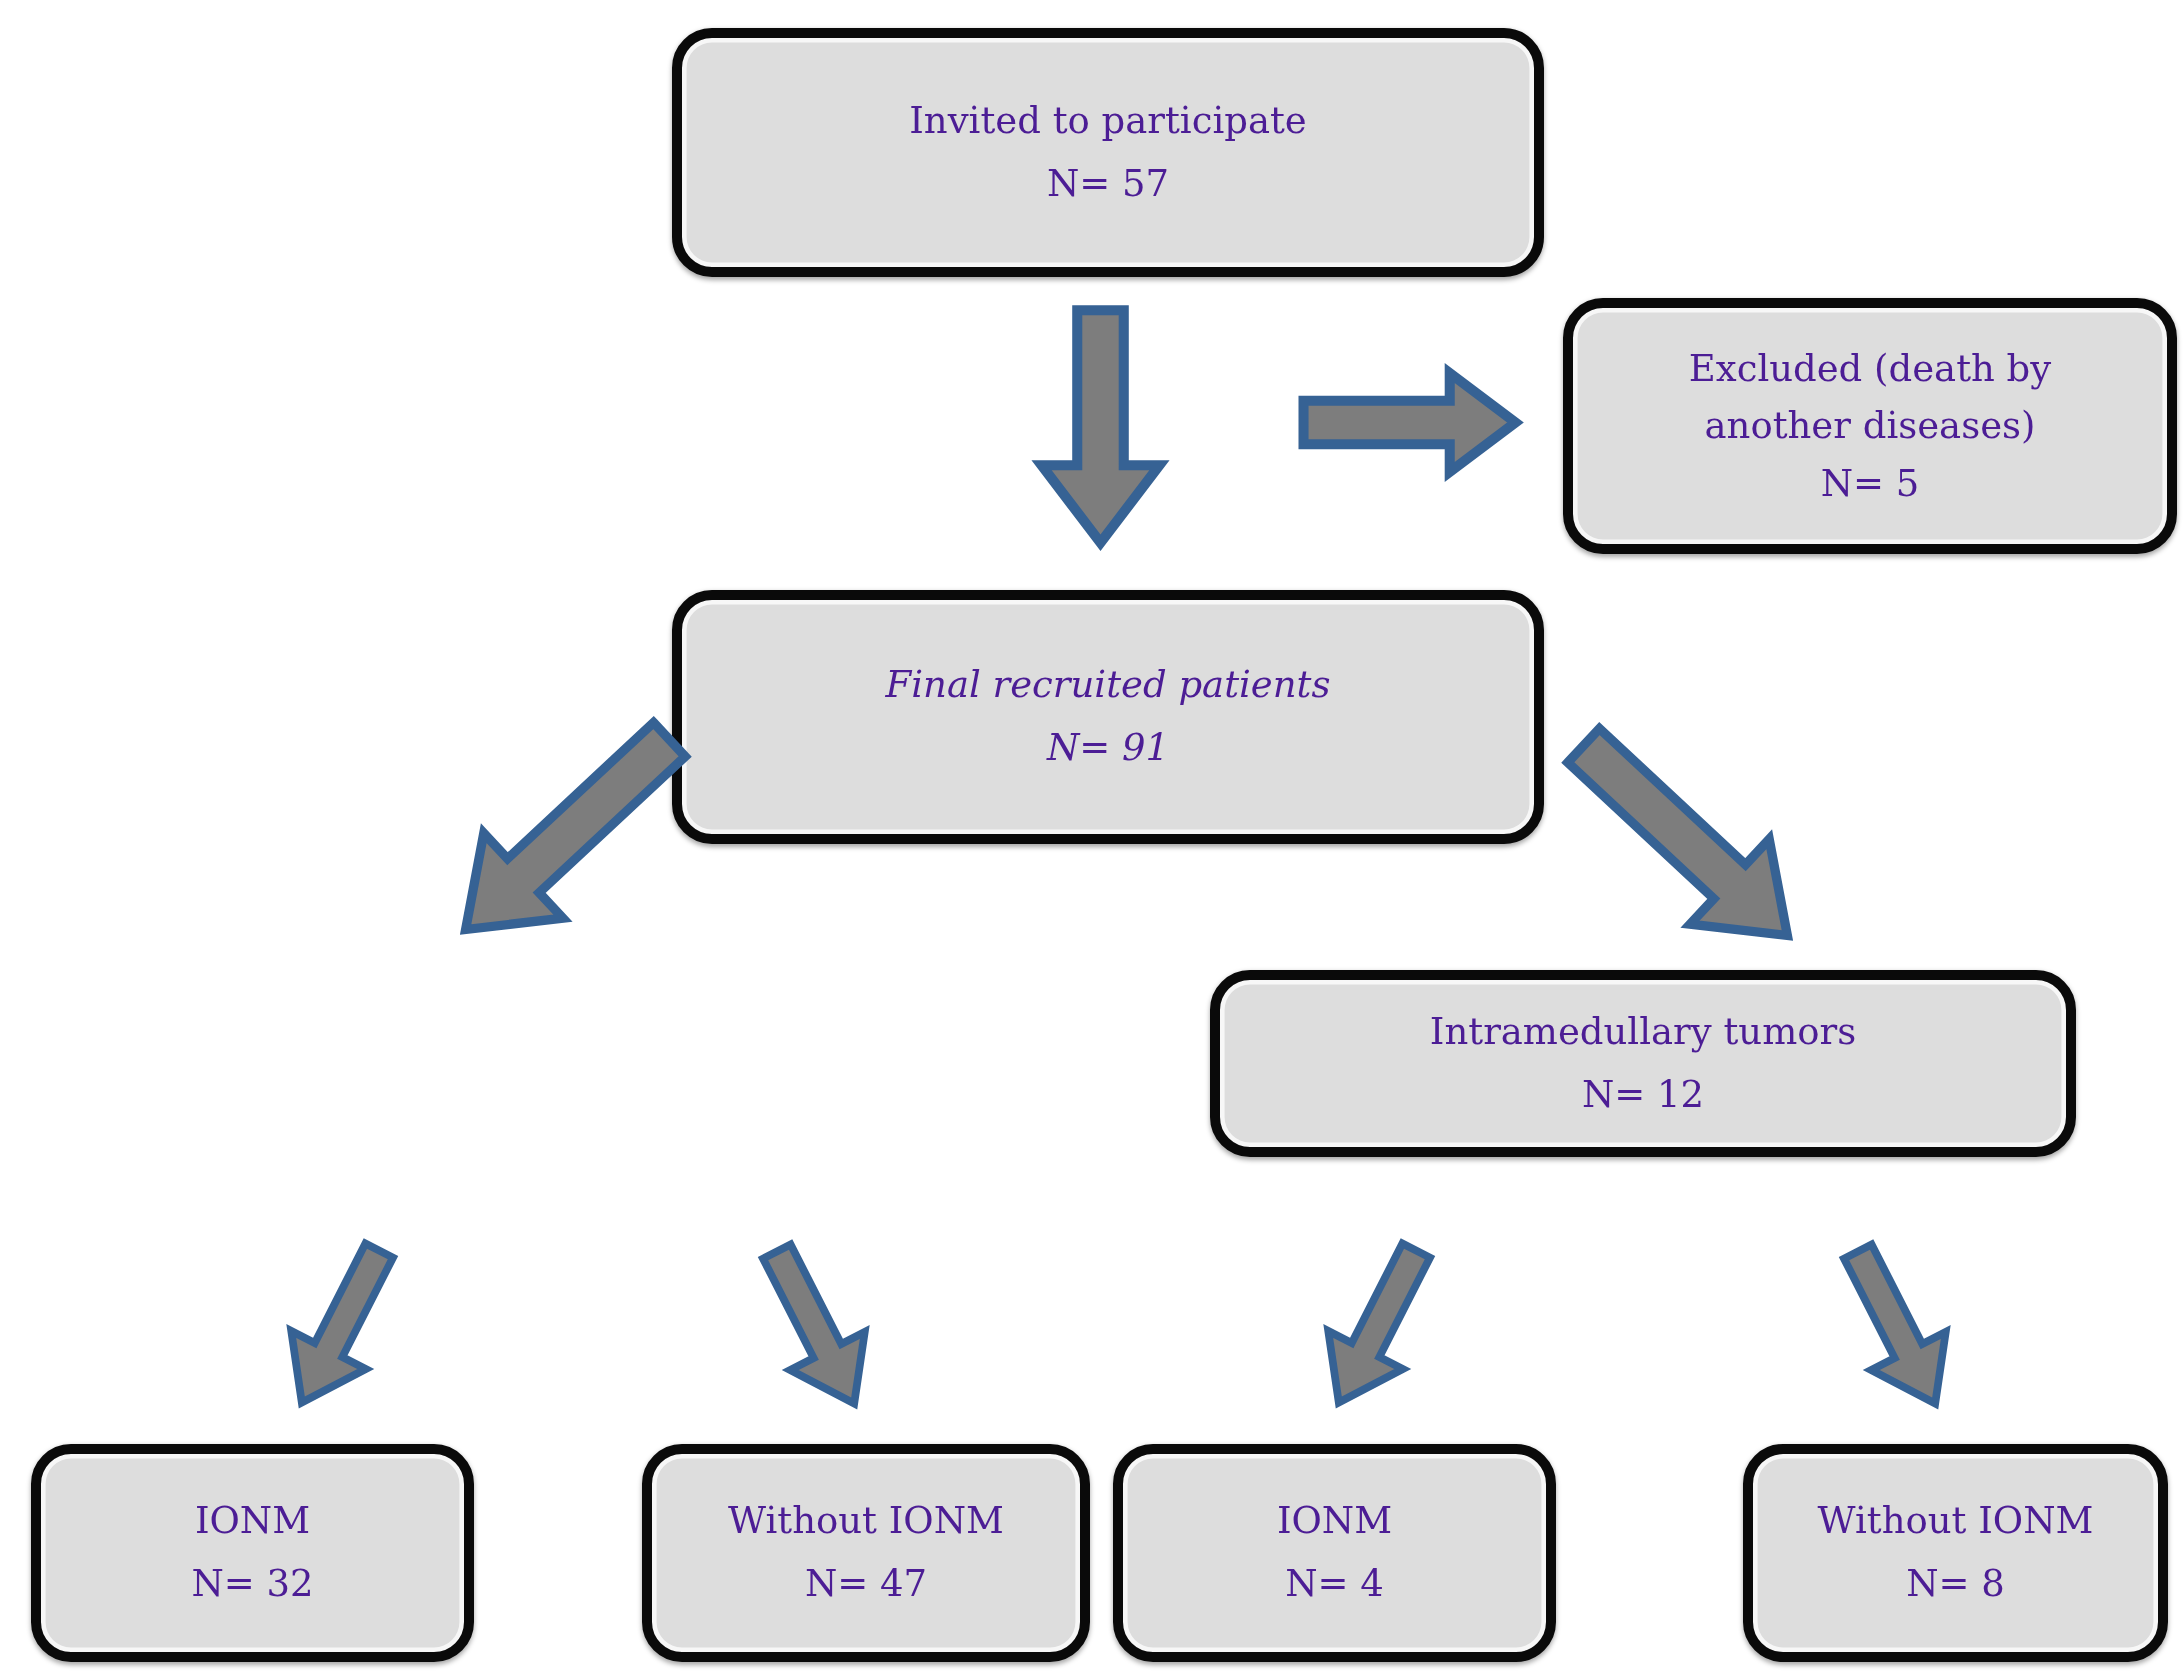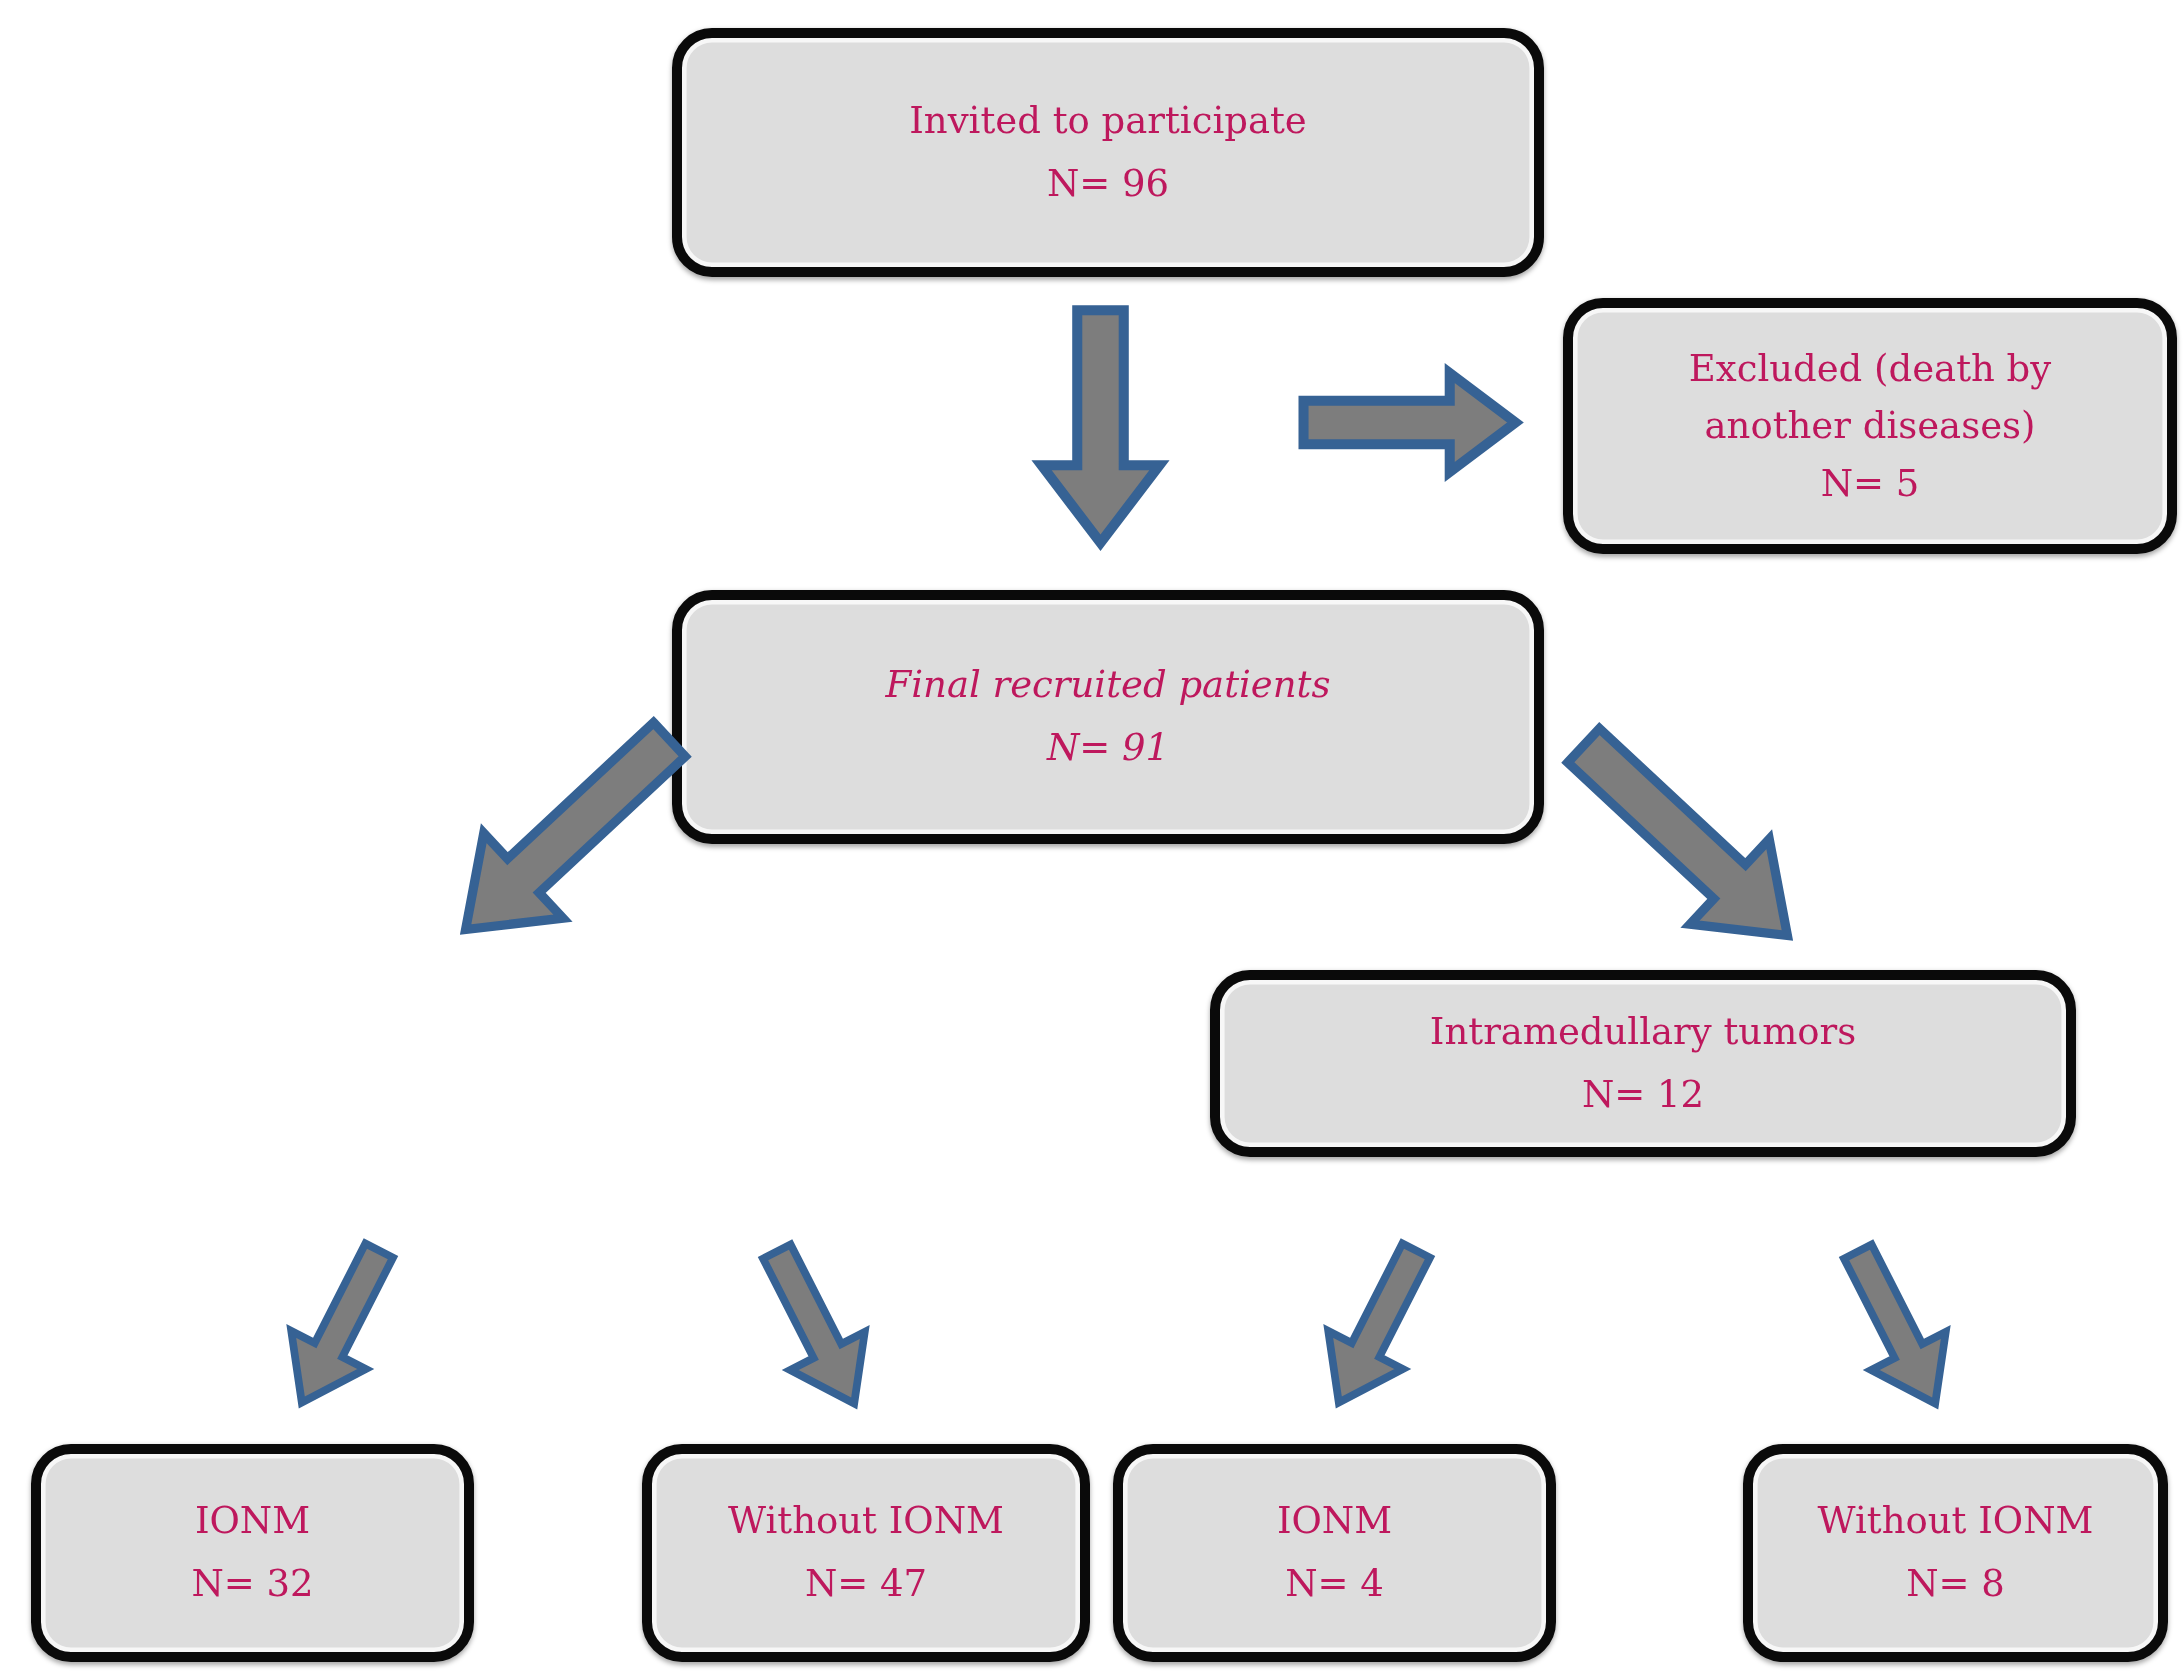--- a/index.html
+++ b/index.html
@@ -6,21 +6,21 @@
     margin: 0;
     padding: 0;
     background: #ffffff;
   }
   .canvas {
     position: relative;
     width: 2183px;
     height: 1679px;
     background: #ffffff;
     font-family: "DejaVu Serif", "Liberation Serif", serif;
-    color: #be185d;
+    color: #4c1d95;
     overflow: hidden;
   }
   .node {
     position: absolute;
     box-sizing: border-box;
     background: #dddddd;
     border: 10px solid #0a0a0a;
     border-radius: 40px;
     box-shadow: 0 2.3px 5.4px rgba(0,0,0,0.35), inset 0 0 0 4.6px rgba(255,255,255,0.75);
     display: flex;
@@ -59,21 +59,21 @@
   .arrow.diag path  { stroke-width: 12px; }
   .arrow.small path { stroke-width: 10px; }
 </style>
 </head>
 <body>
 
 <div class="canvas">
 
   <div class="node n-invited">
     <div class="node-label">Invited to participate</div>
-    <div class="node-count">N= 96</div>
+    <div class="node-count">N= 57</div>
   </div>
 
   <div class="node n-excluded">
     <div class="node-label">Excluded (death by another diseases)</div>
     <div class="node-count">N= 5</div>
   </div>
 
   <div class="node n-final">
     <div class="node-label">Final recruited patients</div>
     <div class="node-count">N= 91</div>

